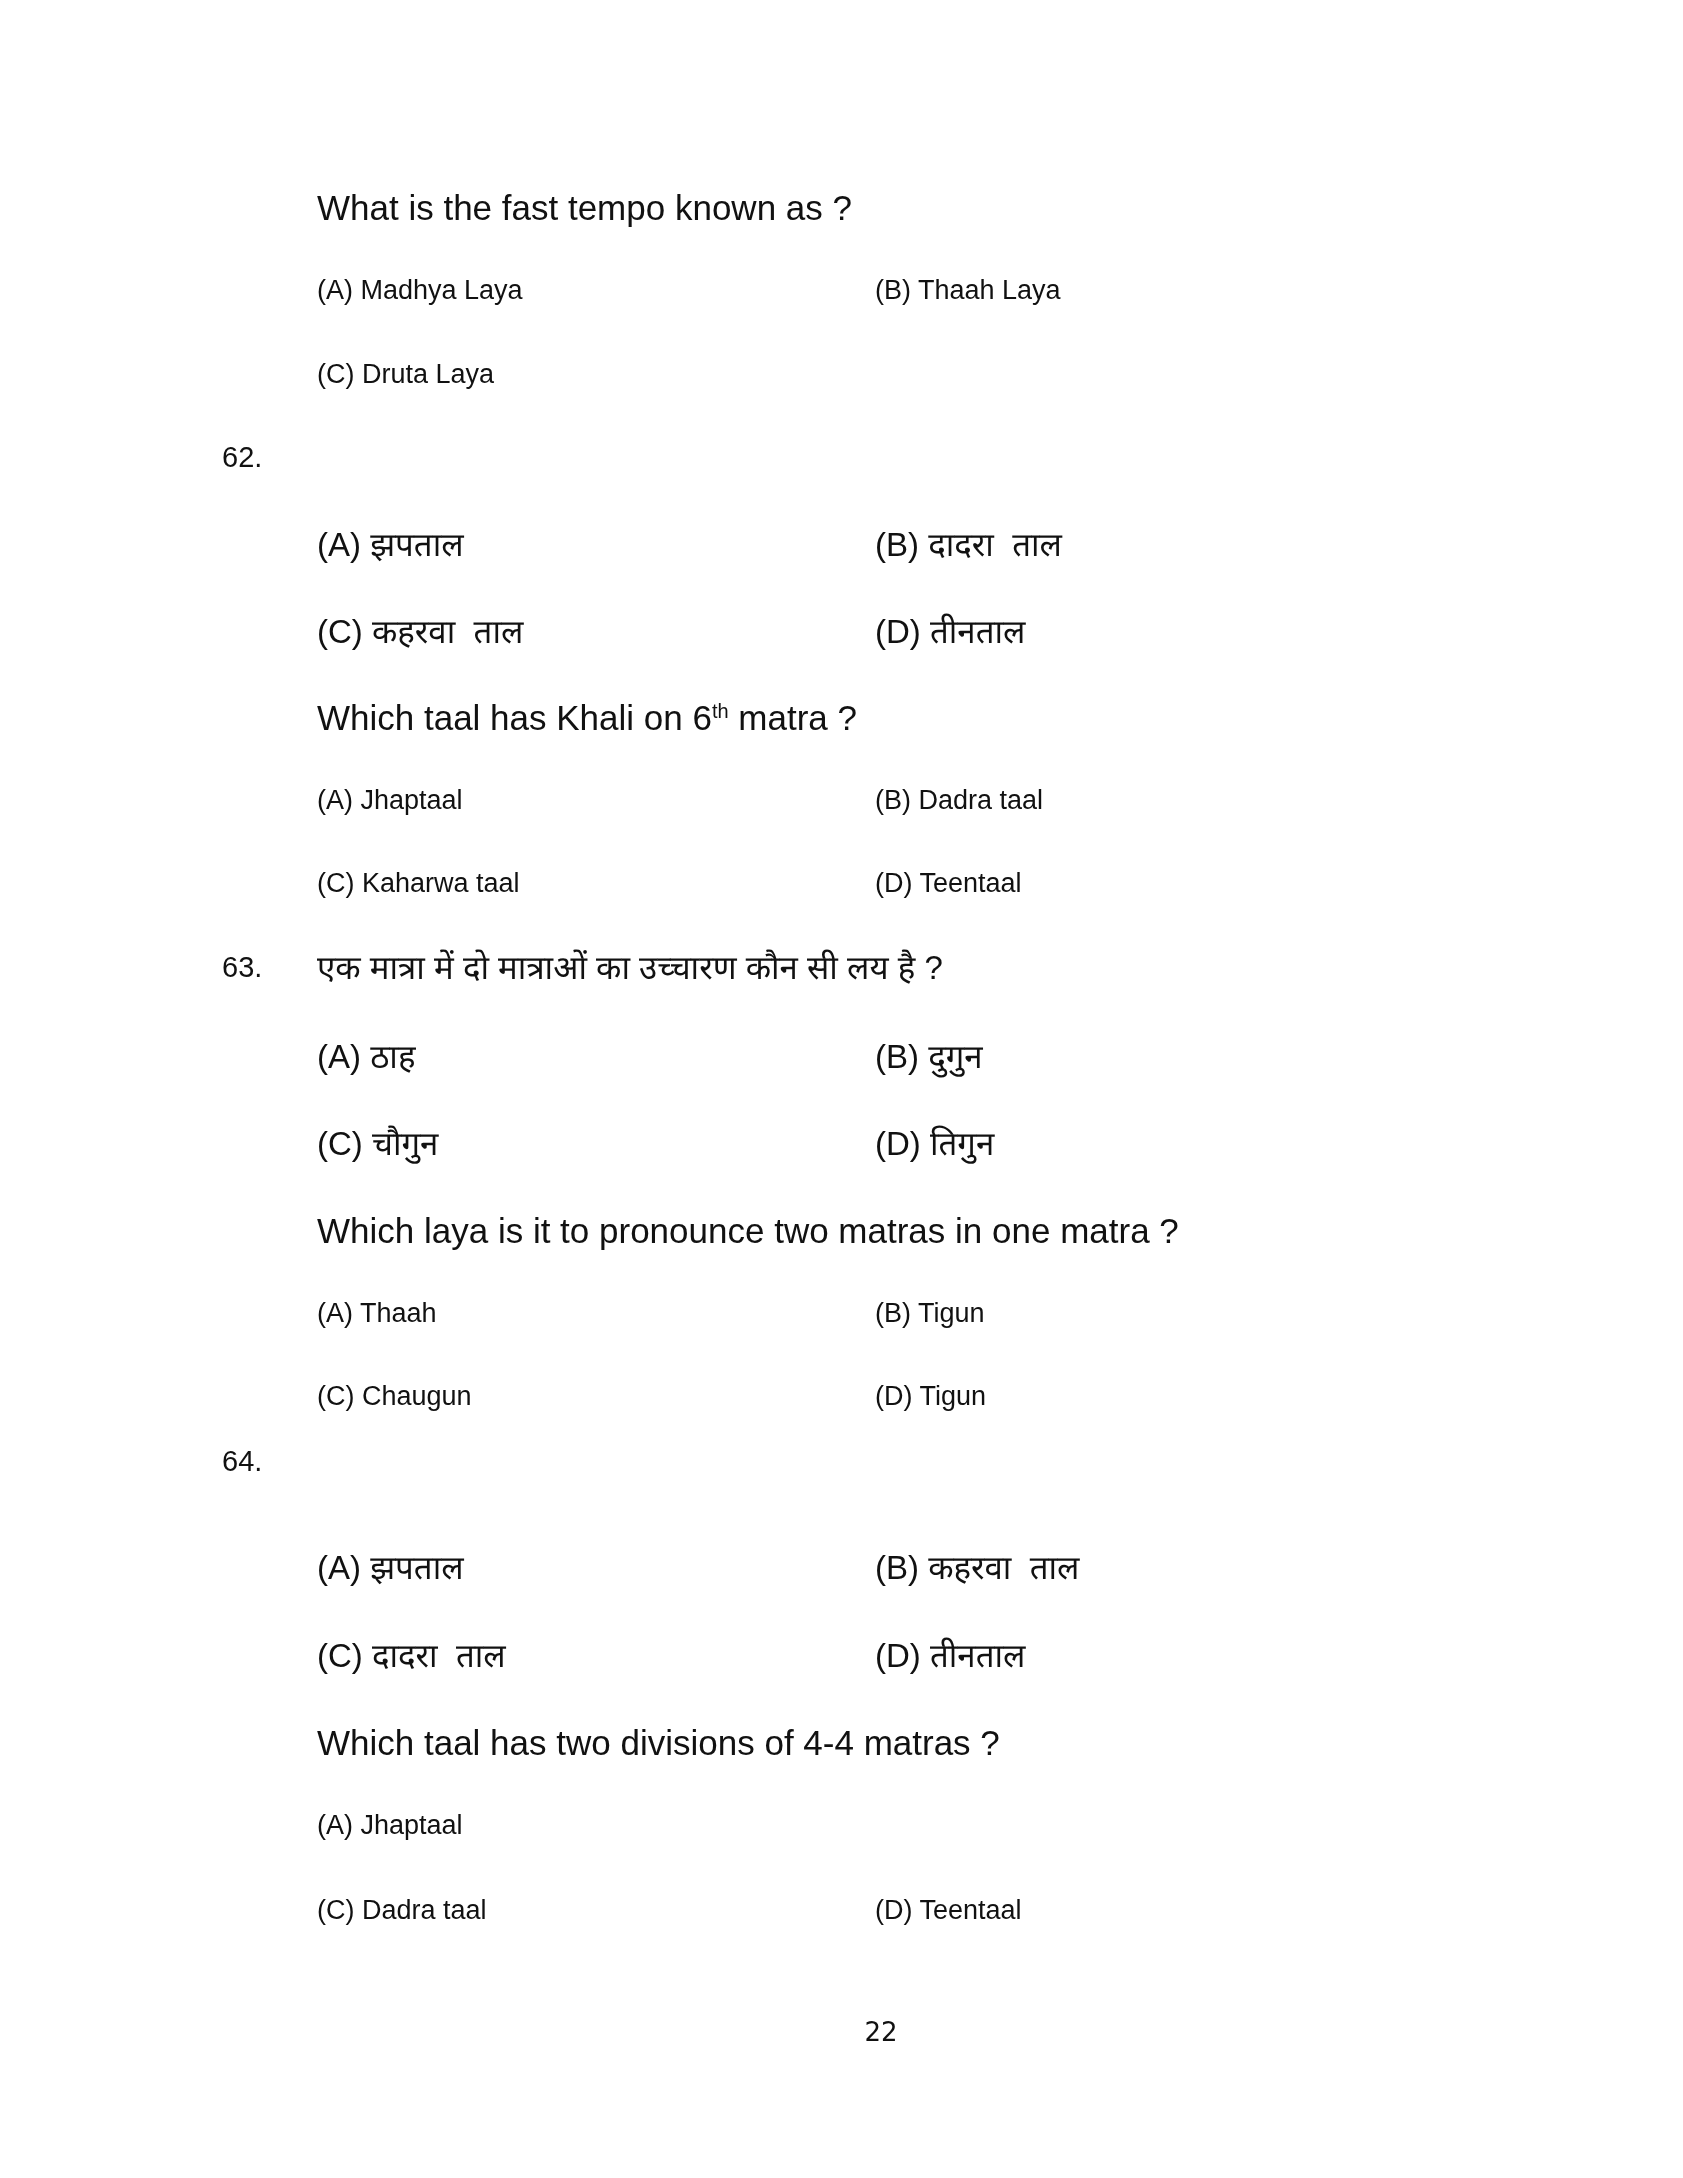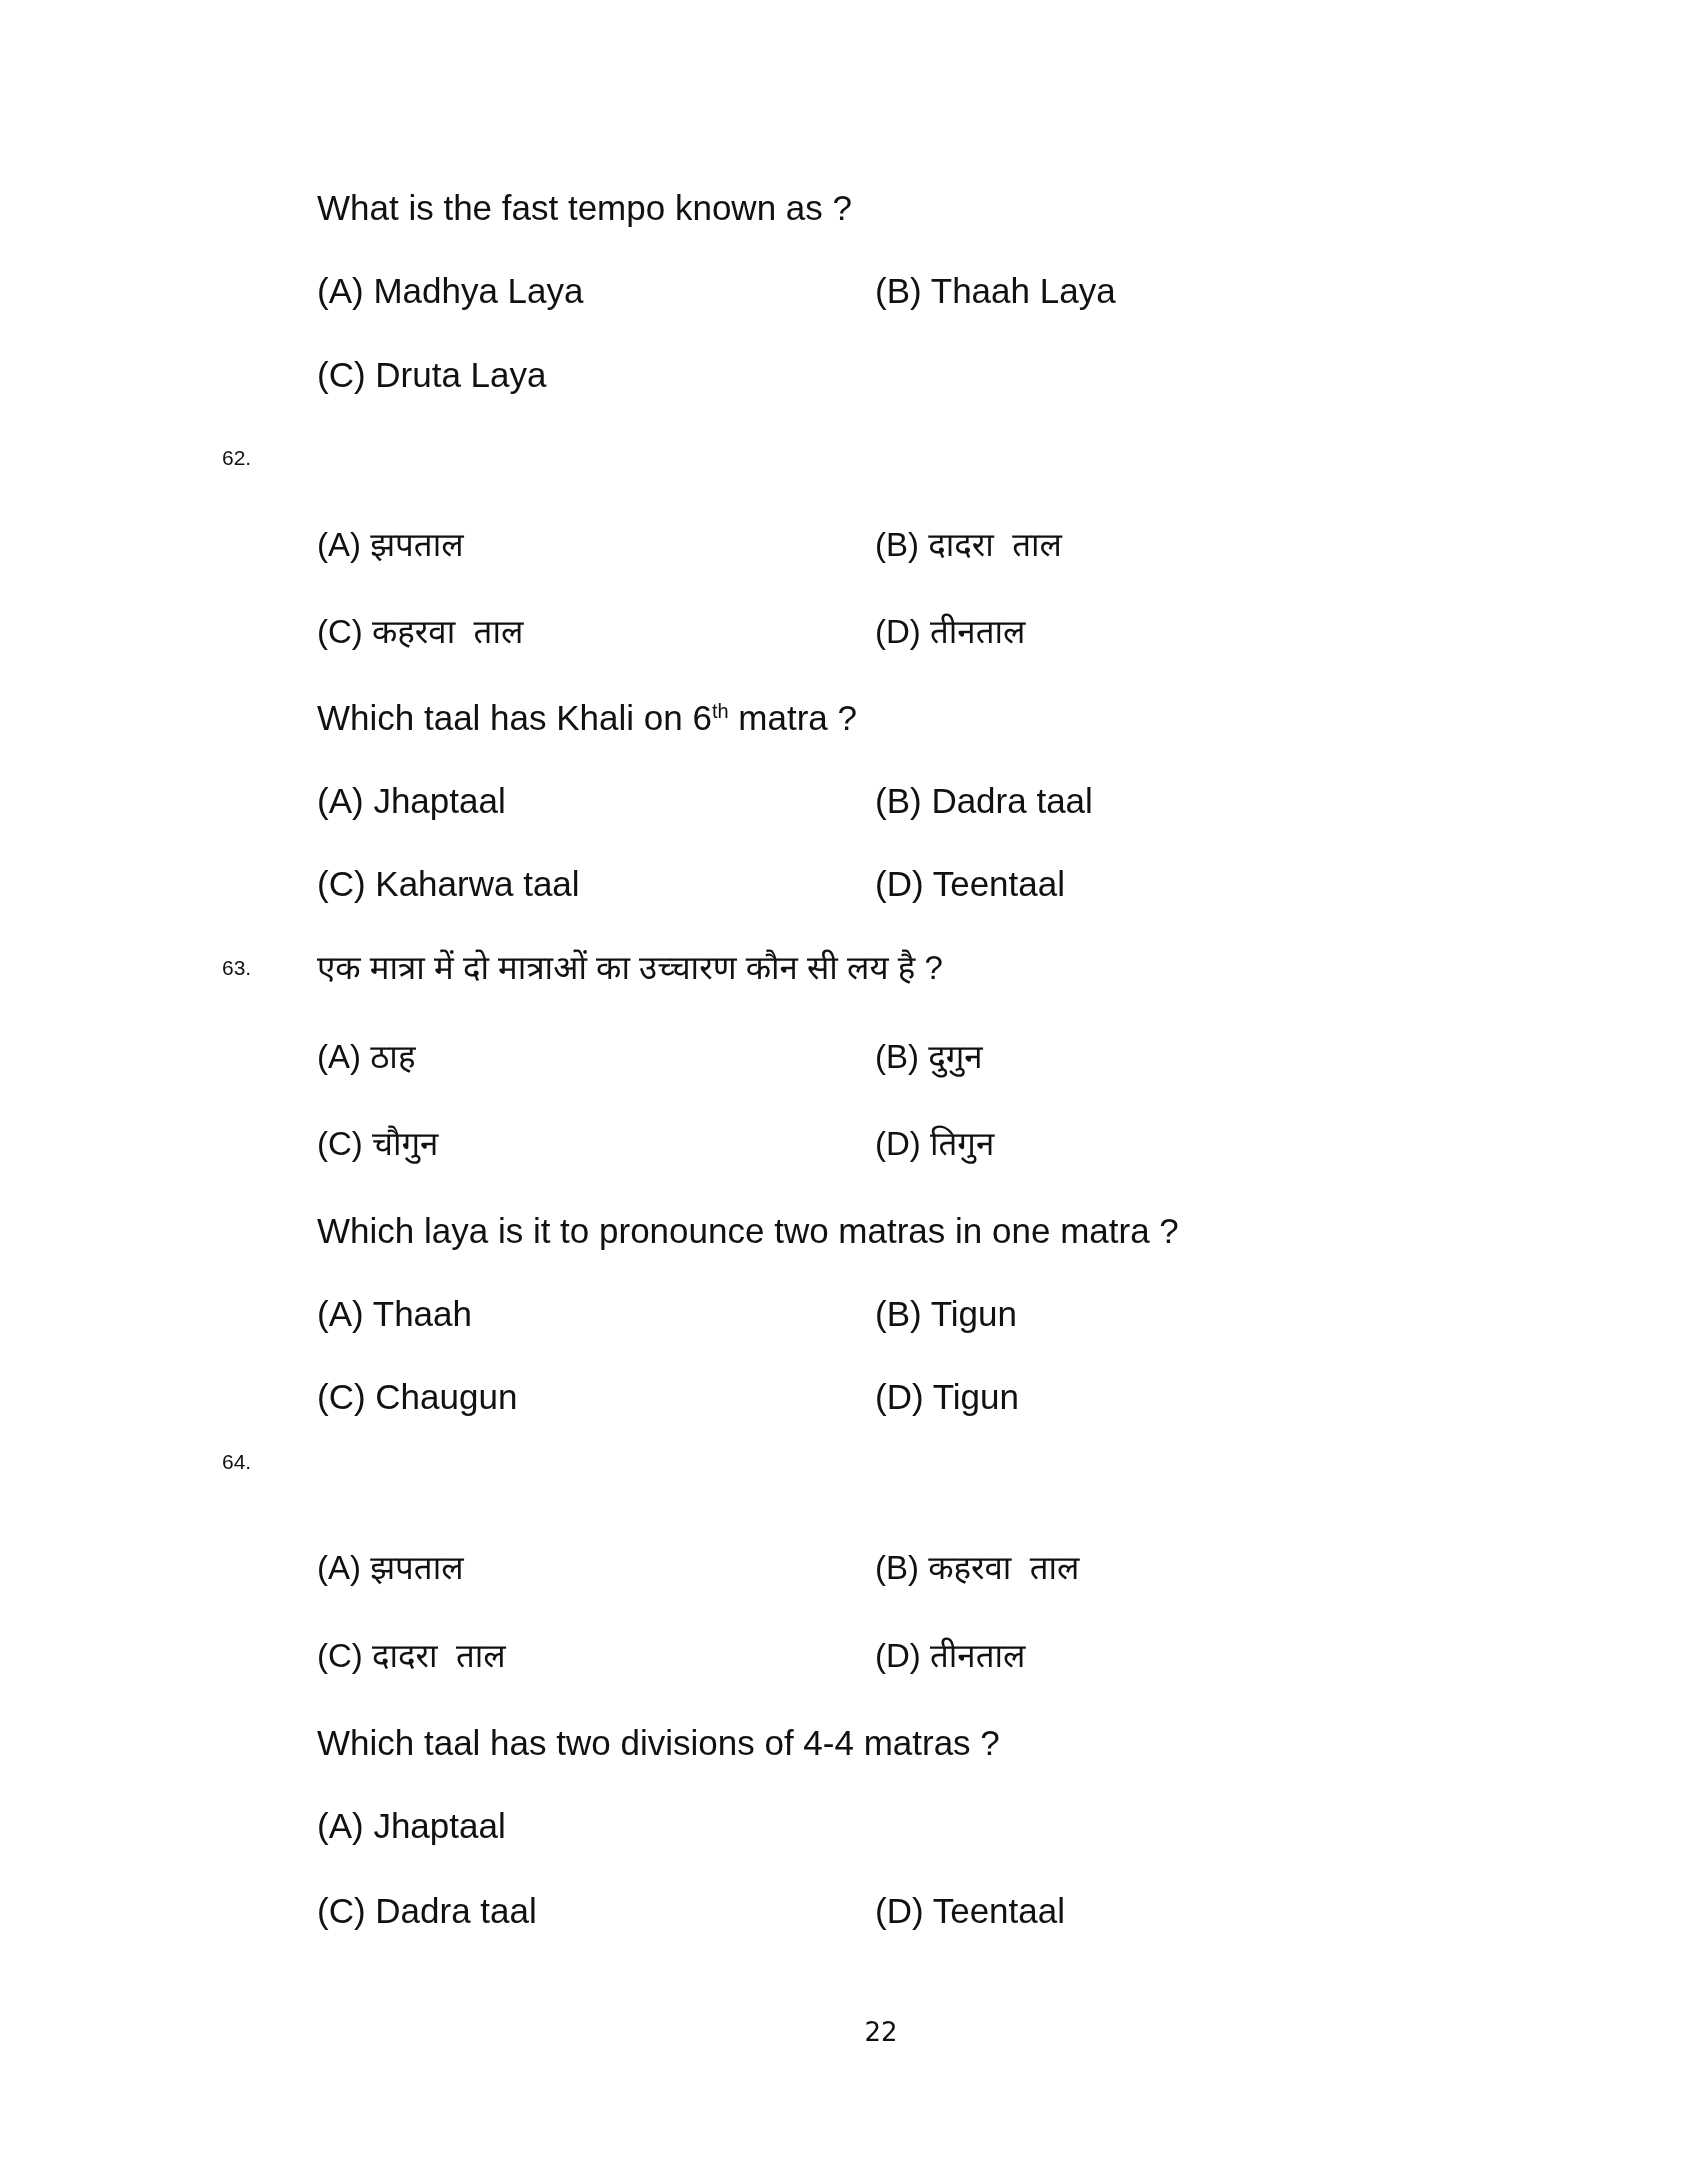--- a/index.html
+++ b/index.html
@@ -1,21 +1,21 @@
 <!DOCTYPE html>
 <html><head>
 <meta charset="utf-8">
 <style>
   html, body { margin: 0; padding: 0; background: #ffffff; }
   body { width: 1683px; height: 2178px; position: relative; overflow: hidden;
          font-family: "Liberation Sans", "DejaVu Sans", sans-serif; color: #111111; }
   .line { position: absolute; left: 0; width: 1683px; height: 59px; }
-  .qnum { position: absolute; left: 222px; top: 0; font-size: 21px; line-height: 59px; }
+  .qnum { position: absolute; left: 222px; top: 0; font-size: 29px; line-height: 59px; }
   .qtext { position: absolute; left: 317px; top: 0; font-size: 35px; line-height: 59px; white-space: pre; }
-  .opt { position: absolute; top: 0; font-size: 35px; line-height: 59px; white-space: pre; }
+  .opt { position: absolute; top: 0; font-size: 27px; line-height: 59px; white-space: pre; }
   .opt.col-a { left: 317px; }
   .opt.col-b { left: 875px; }
   .hindi { font-size: 33px; }
   sup.ord { font-size: 20px; vertical-align: top; position: relative; top: -6px; margin-top: 44px; }
   .page-num { position: absolute; left: 0; width: 1762px; text-align: center; top: 2012px;
               font-family: "DejaVu Sans", sans-serif; font-size: 26px; line-height: 40px; }
 </style>
 </head>
 <body>
 

